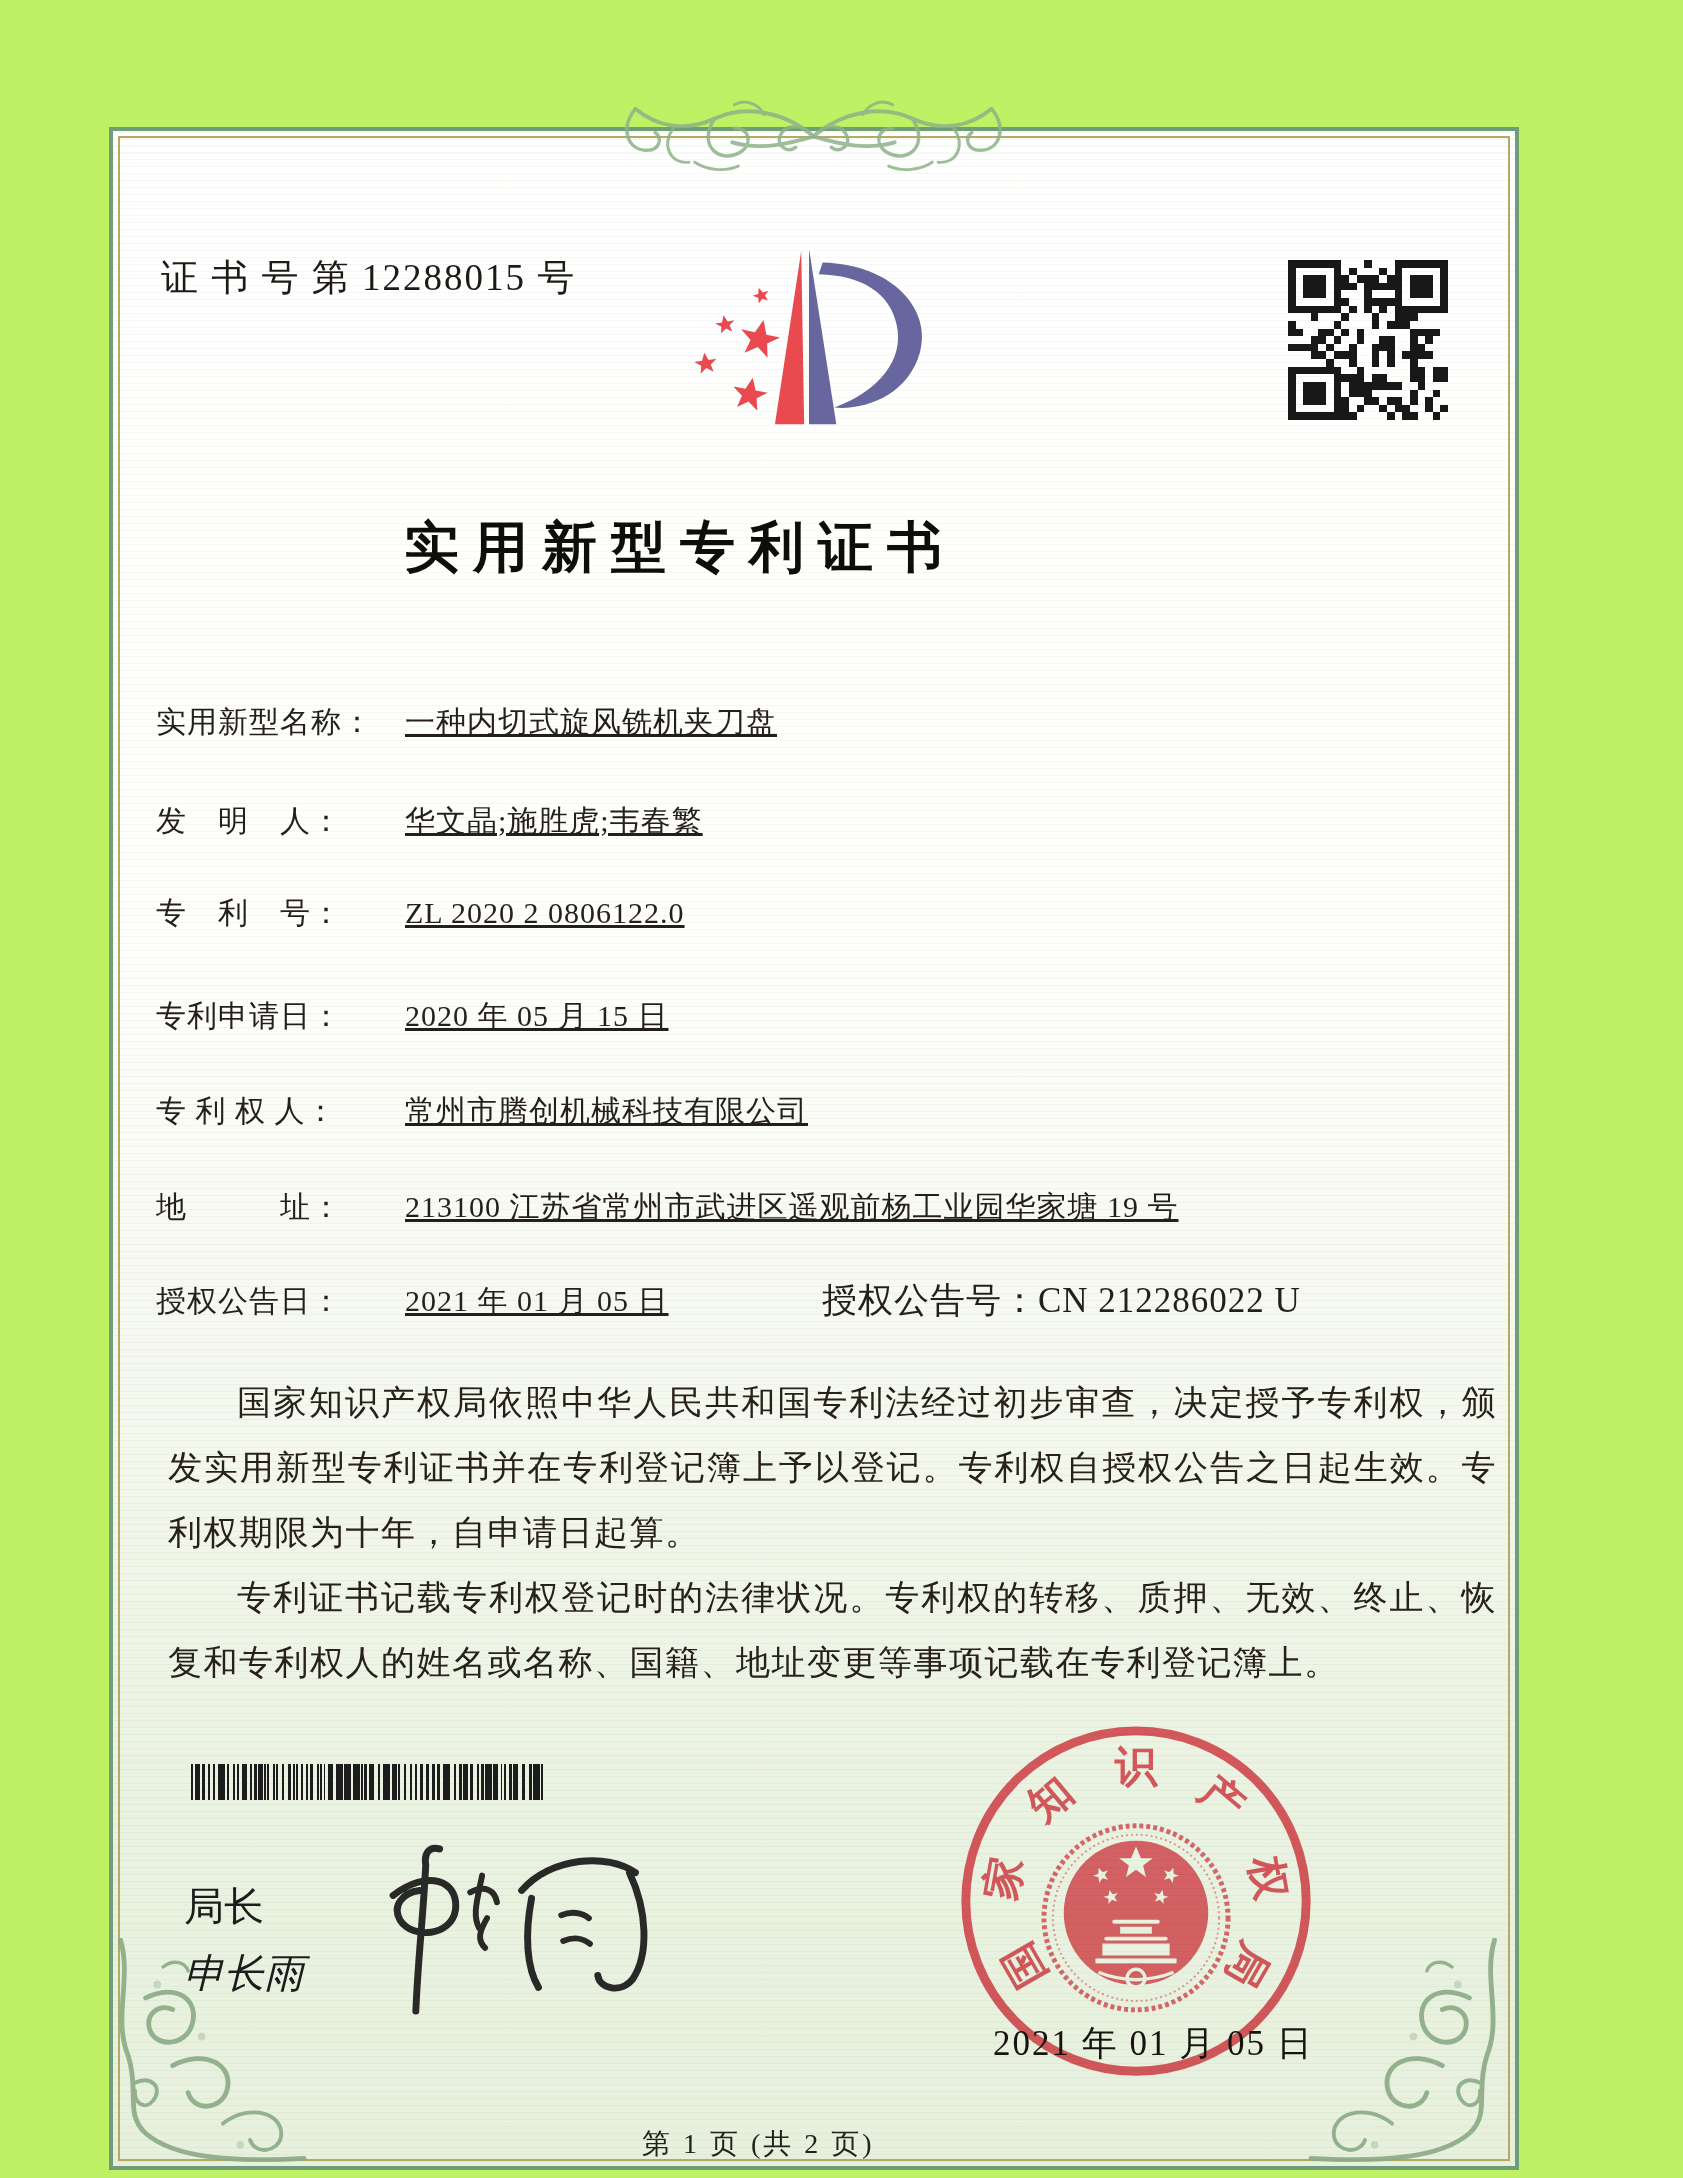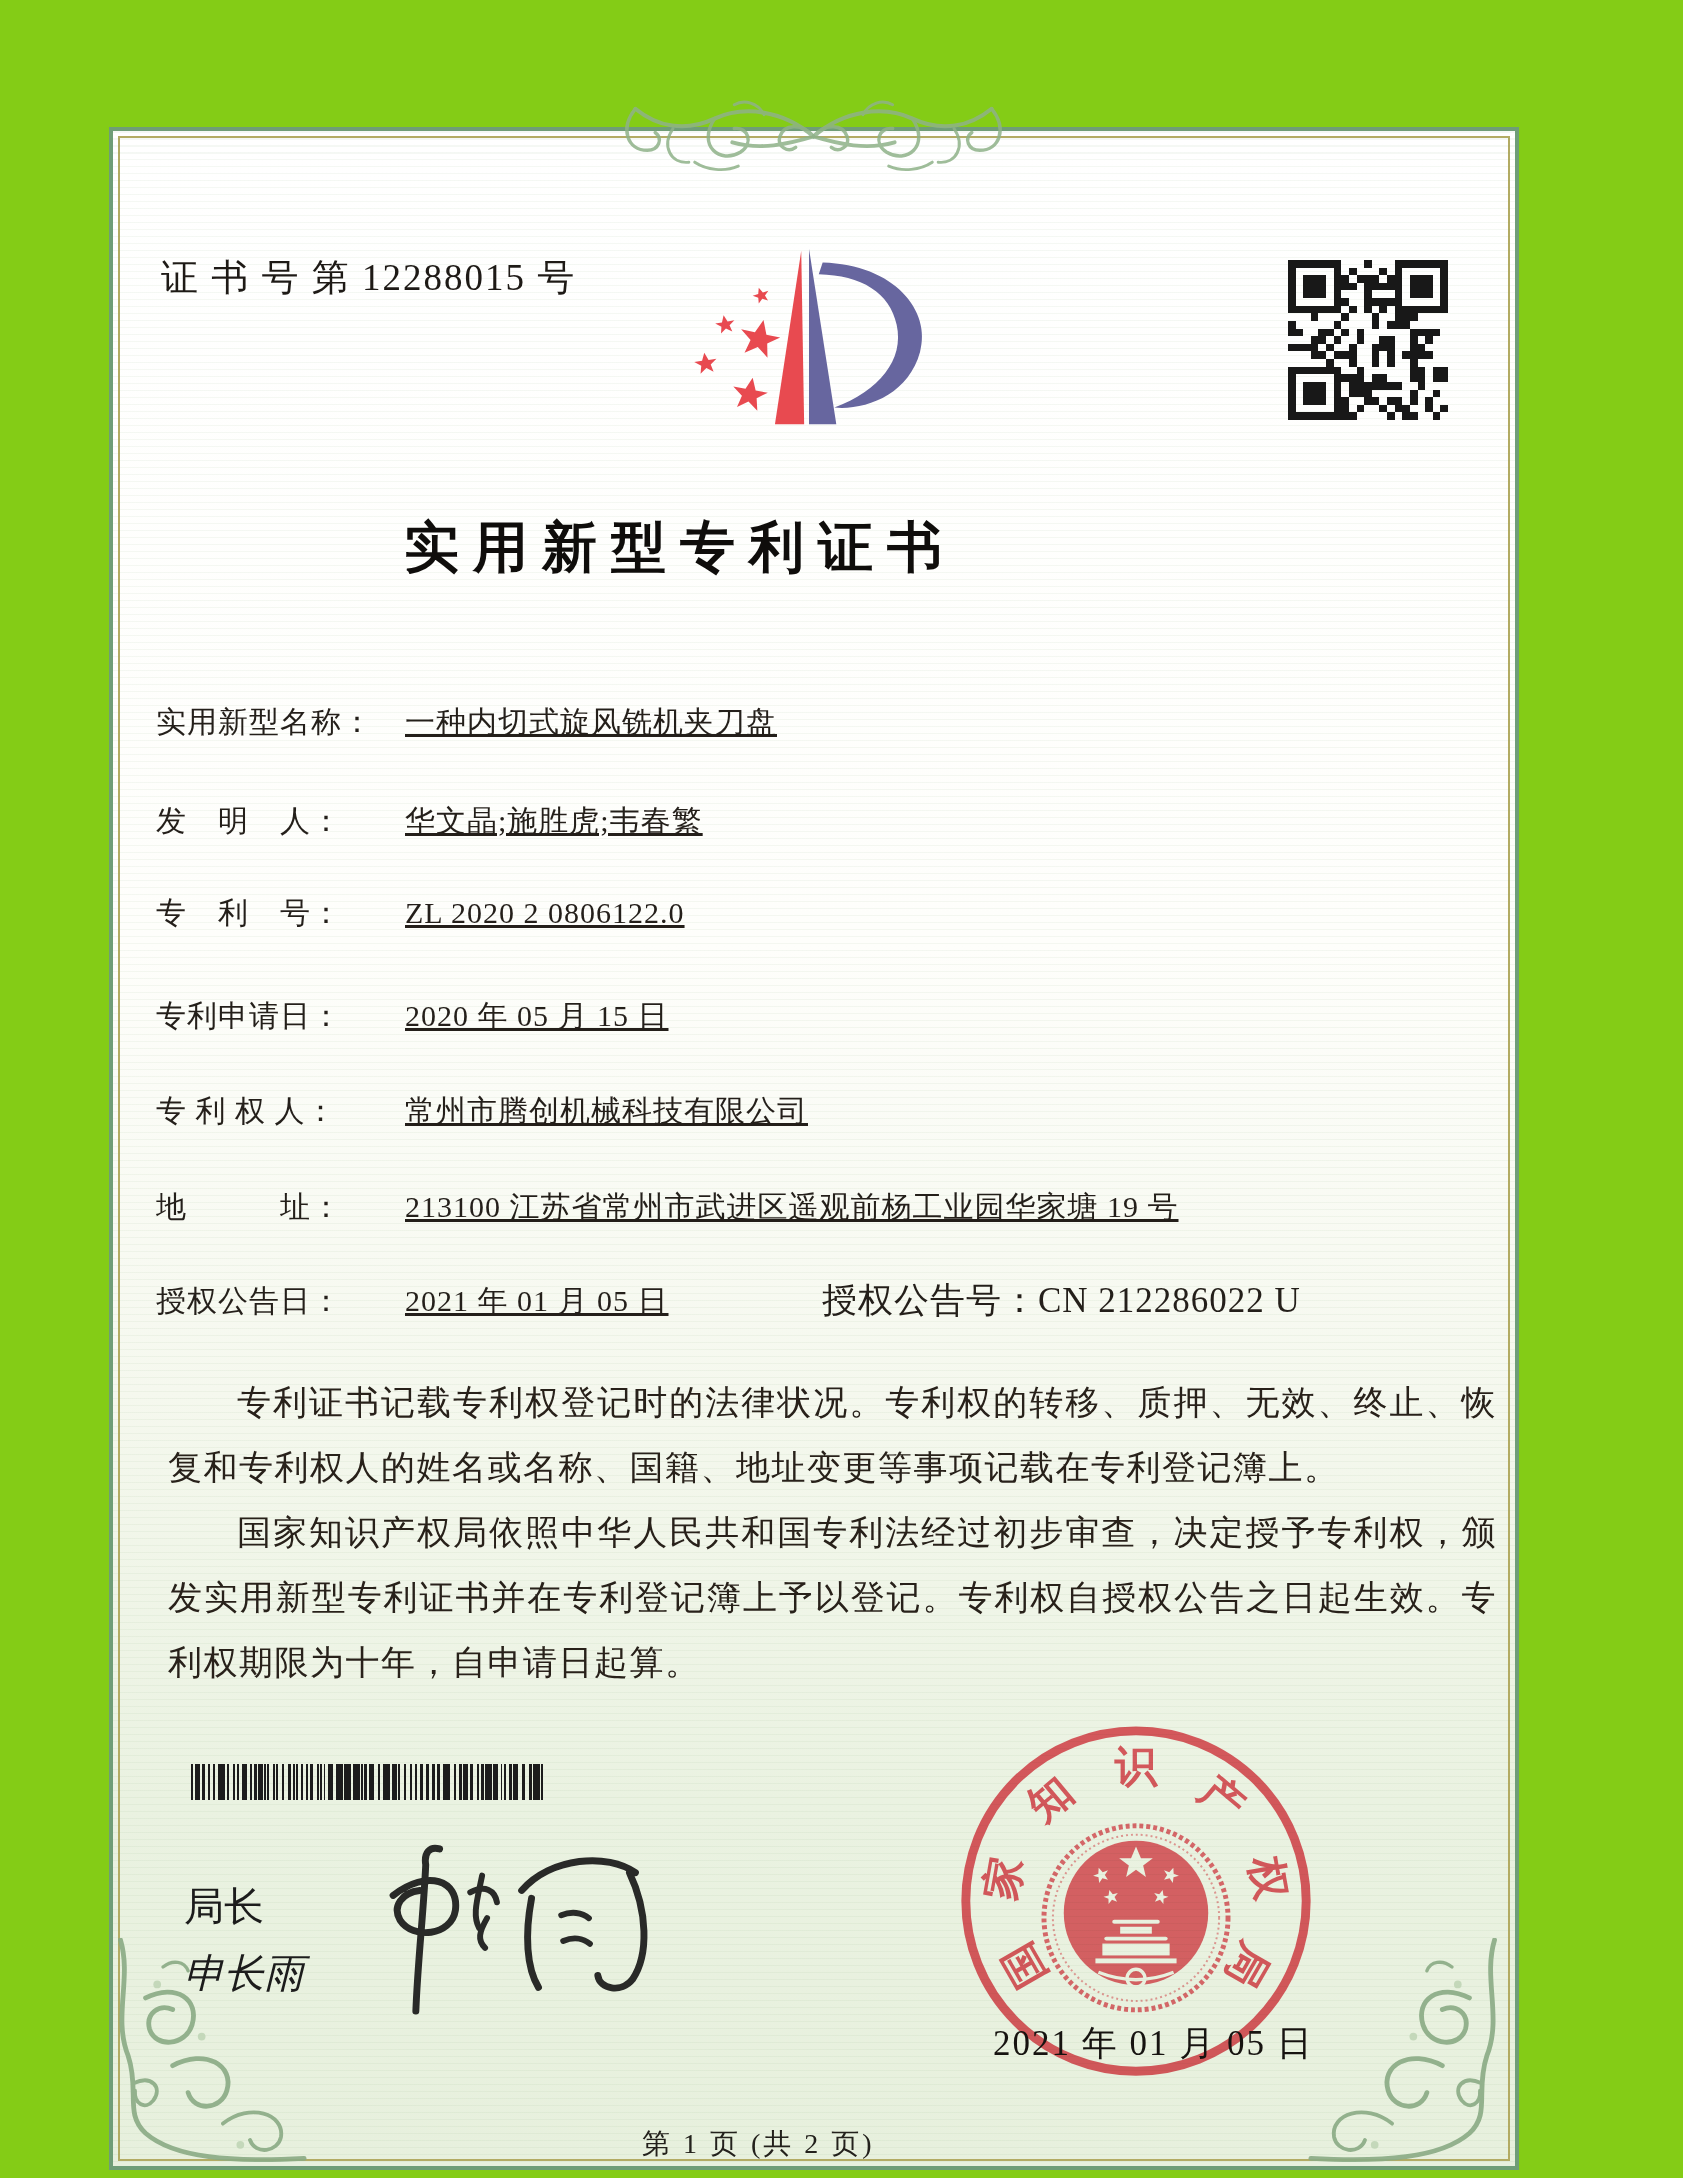--- a/index.html
+++ b/index.html
@@ -1,16 +1,16 @@
 <!DOCTYPE html>
 <html><head>
 <meta charset="utf-8">
 <style>
   html,body{margin:0;padding:0;background:#ffffff;}
-  .page{position:relative;width:1683px;height:2178px;background:#84cc16;overflow:hidden;
+  .page{position:relative;width:1683px;height:2178px;background:#bef264;overflow:hidden;
         font-family:"Liberation Serif",serif;}
   
   .frame{position:absolute;left:109px;top:127px;width:1402px;height:2035px;
          border:4px solid #6f9d77;
          background:linear-gradient(180deg,#ffffff 0%,#fefefb 40%,#f5f8ee 62%,#eaf2e1 82%,#e7f0dd 100%);}
   .frame:after{content:"";position:absolute;inset:0;
          background:repeating-linear-gradient(180deg,rgba(125,165,115,0.08) 0 1.5px,transparent 1.5px 7px);
          pointer-events:none;}
   .frame-inner{position:absolute;left:5px;top:5px;right:5px;bottom:5px;border:2px solid #b3ab63;}
   
@@ -338,22 +338,22 @@
     <span class="lbl">地　　　址：</span><span>213100 江苏省常州市武进区遥观前杨工业园华家塘 19 号</span>
   </div>
   <div class="field-row" style="top:1278px">
     <span class="lbl">授权公告日：</span><span>2021 年 01 月 05 日</span>
   </div>
   <div class="grant-no">
     <span>授权公告号：</span><span>CN 212286022 U</span>
   </div>
 
   <div class="body-text z2">
+    <p>国家知识产权局依照中华人民共和国专利法经过初步审查，决定授予专利权，颁发实用新型专利证书并在专利登记簿上予以登记。专利权自授权公告之日起生效。专利权期限为十年，自申请日起算。</p>
     <p>专利证书记载专利权登记时的法律状况。专利权的转移、质押、无效、终止、恢复和专利权人的姓名或名称、国籍、地址变更等事项记载在专利登记簿上。</p>
-    <p>国家知识产权局依照中华人民共和国专利法经过初步审查，决定授予专利权，颁发实用新型专利证书并在专利登记簿上予以登记。专利权自授权公告之日起生效。专利权期限为十年，自申请日起算。</p>
   </div>
 
   <svg id="bc" class="barcode" width="354" height="36" viewBox="0 0 358 36" shape-rendering="crispEdges">
       <g fill="#1c1c1c">
         <rect x="0" y="0" width="2" height="36"></rect>
         <rect x="4" y="0" width="5" height="36"></rect>
         <rect x="11" y="0" width="3" height="36"></rect>
         <rect x="17" y="0" width="2" height="36"></rect>
         <rect x="22" y="0" width="2" height="36"></rect>
         <rect x="27" y="0" width="7" height="36"></rect>

